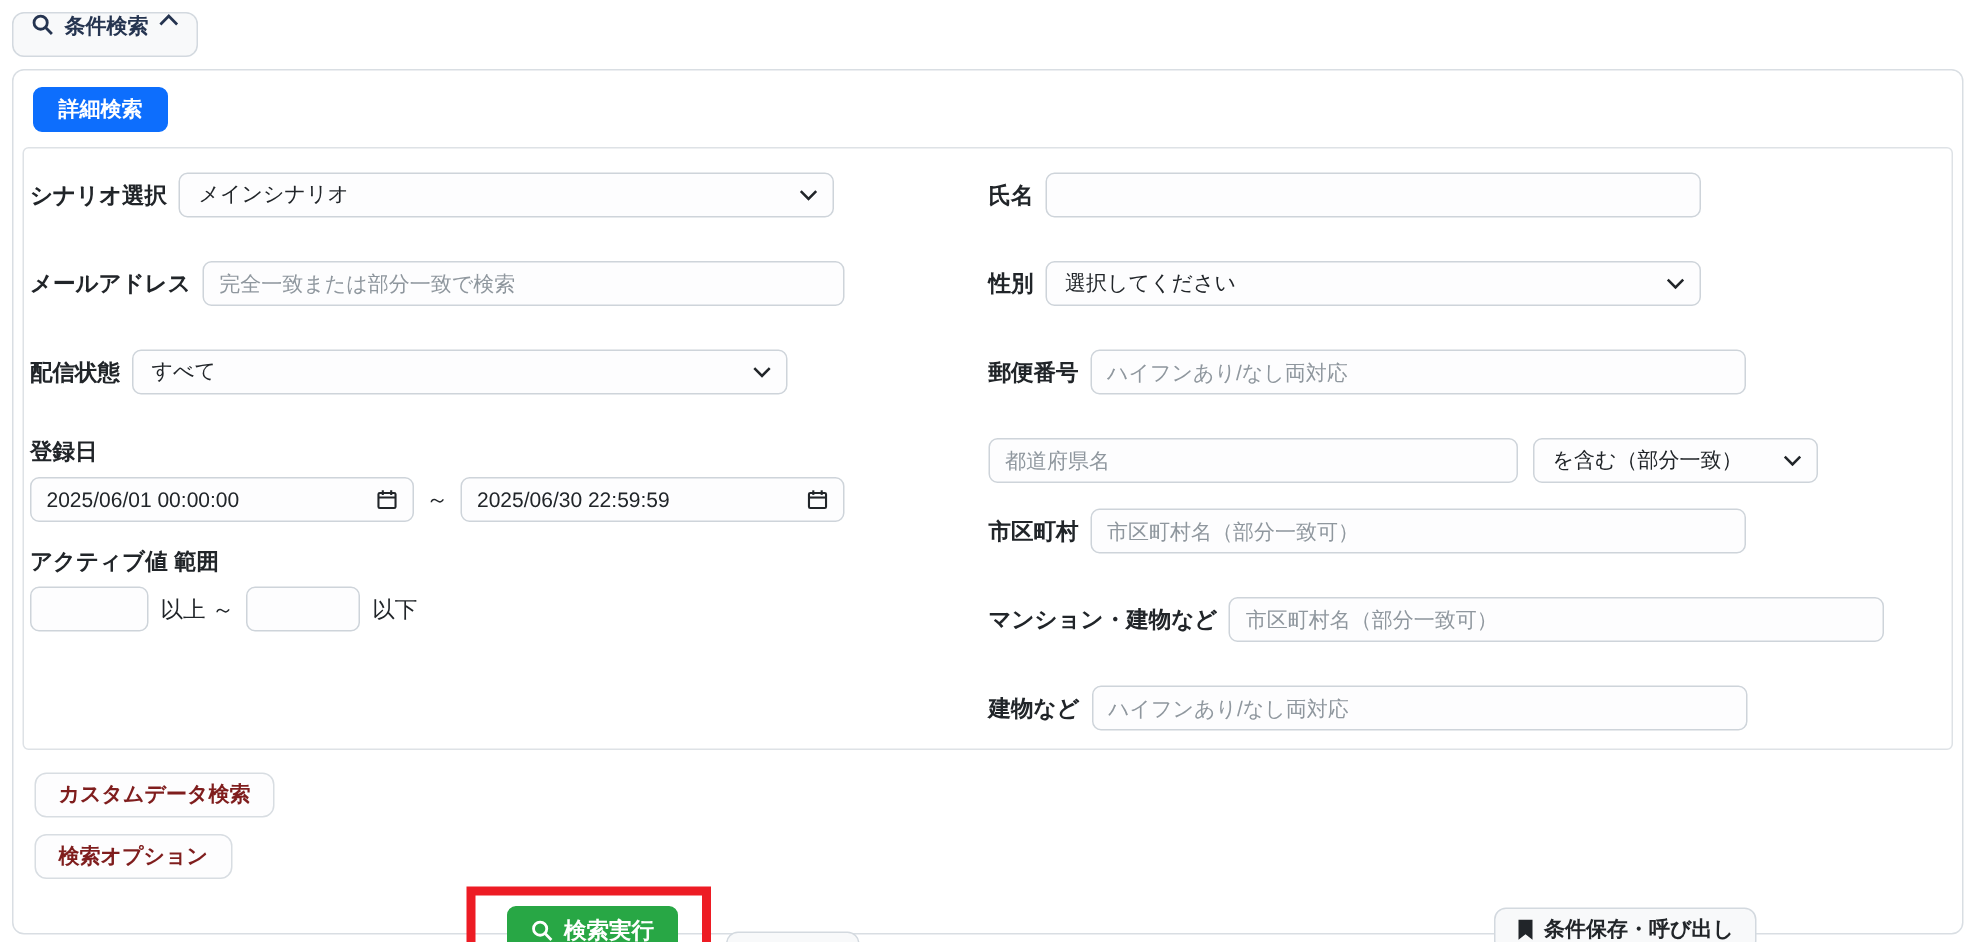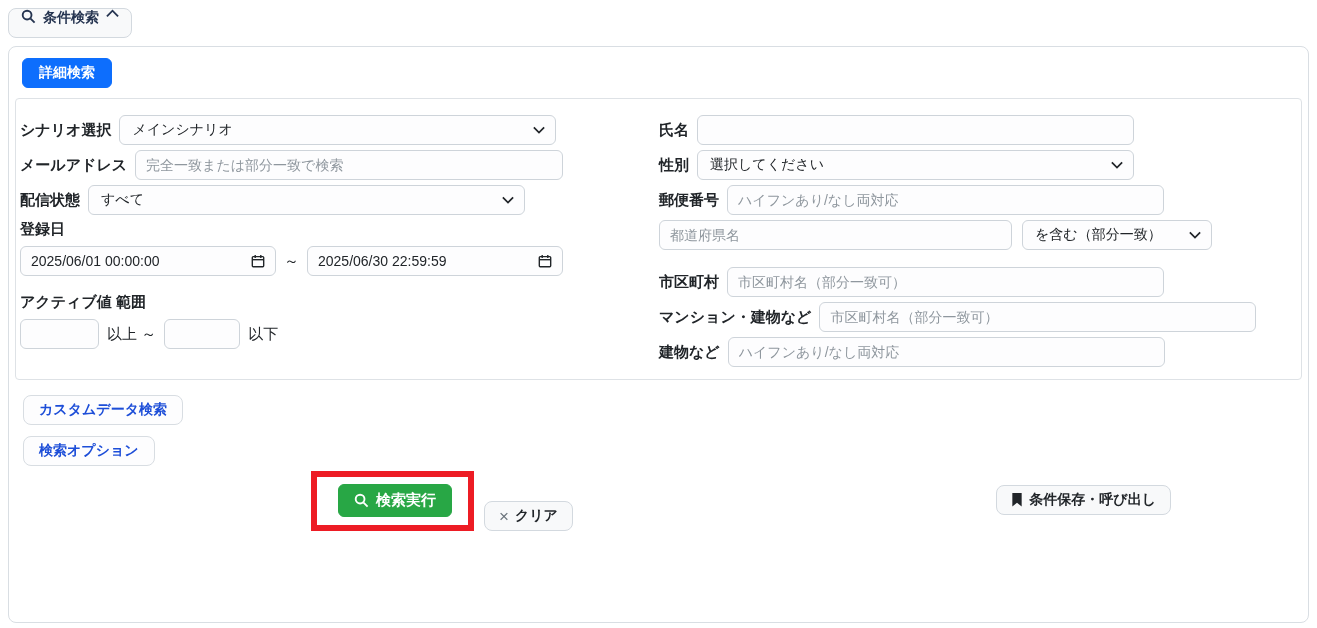--- a/index.html
+++ b/index.html
@@ -32,21 +32,21 @@
     color:#fff; font-weight:bold; font-size:14px; cursor:pointer; font-family:inherit;
   }
 
   
   .fieldset {
     border:1px solid #dee2e6; border-radius:4px;
     padding:16px 10px 12px 4px; margin:0 1px;
     display:grid; grid-template-columns:543px 1fr; column-gap:96px;
     align-items:start;
   }
-  .frow { display:flex; align-items:center; gap:8px; margin-bottom:5px; }
+  .frow { display:flex; align-items:center; gap:8px; margin-bottom:29px; }
   .fgroup { margin-bottom:17px; }
   .fgroup .frow { margin-bottom:0; }
   .flabel { font-weight:bold; font-size:15px; white-space:nowrap; }
   .block-label { display:block; font-weight:bold; font-size:15px; margin-bottom:7px; }
 
   .text-input, .select, .date-input {
     height:30px; border:1px solid #ced4da; border-radius:6px;
     background:#fdfdfe; font-size:14px; color:#212529;
   }
   .text-input { padding:0 10px; font-family:inherit; width:437px; }
@@ -61,21 +61,21 @@
   }
   .w323 { width:323px; } .w190 { width:190px; }
   .w79 { width:79px; } .w76 { width:76px; }
   .sep { font-size:15px; color:#212529; }
   .range-text { font-size:15px; white-space:nowrap; }
 
   
   .btn-outline {
     display:inline-flex; align-items:center; height:30px; padding:0 15px;
     background:#fdfdfe; border:1px solid #d8dde2; border-radius:8px;
-    color:#1d4ed8; font-weight:bold; font-size:14px; cursor:pointer; font-family:inherit;
+    color:#7f1d1d; font-weight:bold; font-size:14px; cursor:pointer; font-family:inherit;
   }
   .btn-custom { margin:15px 0 0 9px; display:inline-flex; }
   .btn-options { margin:11px 0 0 9px; display:inline-flex; }
   .stack { display:flex; flex-direction:column; align-items:flex-start; }
 
   
   .actions { position:relative; display:flex; align-items:flex-end; height:62px; margin-top:3px; }
   .annotation {
     border:6px solid #ed1c24; padding:7px 16px 8px 21px; margin-left:297px;
     display:inline-flex; align-items:center; background:transparent;

